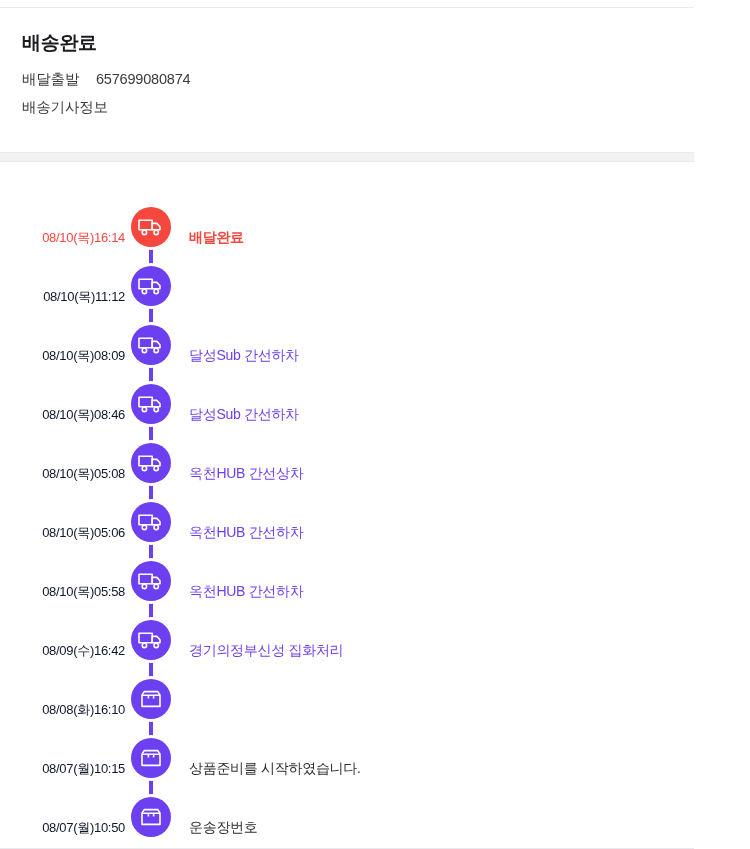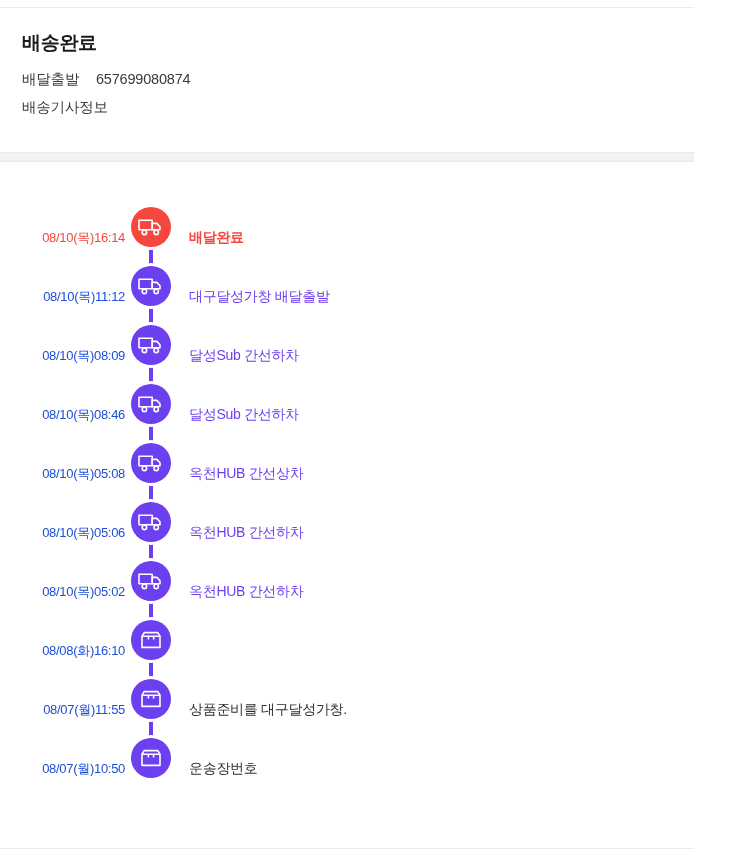--- a/index.html
+++ b/index.html
@@ -74,21 +74,21 @@
     position: relative;
     display: flex;
     align-items: flex-end;
     height: 59px;
     z-index: 1;
   }
   .event-time {
     width: 125px;
     text-align: right;
     font-size: 13px;
-    color: #1d4ed8;
+    color: #0f172a;
     letter-spacing: -0.3px;
     padding-right: 0;
   }
   .event.current .event-time { color: #f5473d; }
   .node-col {
     width: 52px;
     display: flex;
     justify-content: center;
     align-items: center;
   }
@@ -166,21 +166,20 @@
         <div class="node-col">
           <div class="node">
             <svg width="26" height="20" viewBox="0 0 26 20" fill="none" xmlns="http://www.w3.org/2000/svg">
               <path d="M1 3.2h13.2v9.6H1z" stroke="#fff" stroke-width="1.6" stroke-linejoin="round"></path>
               <path d="M14.2 6.4h4.6l3.2 3.4v3H14.2z" stroke="#fff" stroke-width="1.6" stroke-linejoin="round"></path>
               <circle cx="6.4" cy="15.4" r="2.2" stroke="#fff" stroke-width="1.6"></circle>
               <circle cx="18.2" cy="15.4" r="2.2" stroke="#fff" stroke-width="1.6"></circle>
             </svg>
           </div>
         </div>
-        <div class="event-text">대구달성가창 배달출발</div>
       </div>
       <div class="event">
         <div class="event-time">08/10(목)08:09</div>
         <div class="node-col">
           <div class="node">
             <svg width="26" height="20" viewBox="0 0 26 20" fill="none" xmlns="http://www.w3.org/2000/svg">
               <path d="M1 3.2h13.2v9.6H1z" stroke="#fff" stroke-width="1.6" stroke-linejoin="round"></path>
               <path d="M14.2 6.4h4.6l3.2 3.4v3H14.2z" stroke="#fff" stroke-width="1.6" stroke-linejoin="round"></path>
               <circle cx="6.4" cy="15.4" r="2.2" stroke="#fff" stroke-width="1.6"></circle>
               <circle cx="18.2" cy="15.4" r="2.2" stroke="#fff" stroke-width="1.6"></circle>
@@ -225,57 +224,71 @@
               <path d="M1 3.2h13.2v9.6H1z" stroke="#fff" stroke-width="1.6" stroke-linejoin="round"></path>
               <path d="M14.2 6.4h4.6l3.2 3.4v3H14.2z" stroke="#fff" stroke-width="1.6" stroke-linejoin="round"></path>
               <circle cx="6.4" cy="15.4" r="2.2" stroke="#fff" stroke-width="1.6"></circle>
               <circle cx="18.2" cy="15.4" r="2.2" stroke="#fff" stroke-width="1.6"></circle>
             </svg>
           </div>
         </div>
         <div class="event-text">옥천HUB 간선하차</div>
       </div>
       <div class="event">
-        <div class="event-time">08/10(목)05:02</div>
+        <div class="event-time">08/10(목)05:58</div>
         <div class="node-col">
           <div class="node">
             <svg width="26" height="20" viewBox="0 0 26 20" fill="none" xmlns="http://www.w3.org/2000/svg">
               <path d="M1 3.2h13.2v9.6H1z" stroke="#fff" stroke-width="1.6" stroke-linejoin="round"></path>
               <path d="M14.2 6.4h4.6l3.2 3.4v3H14.2z" stroke="#fff" stroke-width="1.6" stroke-linejoin="round"></path>
               <circle cx="6.4" cy="15.4" r="2.2" stroke="#fff" stroke-width="1.6"></circle>
               <circle cx="18.2" cy="15.4" r="2.2" stroke="#fff" stroke-width="1.6"></circle>
             </svg>
           </div>
         </div>
         <div class="event-text">옥천HUB 간선하차</div>
+      </div>
+      <div class="event">
+        <div class="event-time">08/09(수)16:42</div>
+        <div class="node-col">
+          <div class="node">
+            <svg width="26" height="20" viewBox="0 0 26 20" fill="none" xmlns="http://www.w3.org/2000/svg">
+              <path d="M1 3.2h13.2v9.6H1z" stroke="#fff" stroke-width="1.6" stroke-linejoin="round"></path>
+              <path d="M14.2 6.4h4.6l3.2 3.4v3H14.2z" stroke="#fff" stroke-width="1.6" stroke-linejoin="round"></path>
+              <circle cx="6.4" cy="15.4" r="2.2" stroke="#fff" stroke-width="1.6"></circle>
+              <circle cx="18.2" cy="15.4" r="2.2" stroke="#fff" stroke-width="1.6"></circle>
+            </svg>
+          </div>
+        </div>
+        <div class="event-text">경기의정부신성 집화처리</div>
       </div>
       <div class="event plain">
         <div class="event-time">08/08(화)16:10</div>
         <div class="node-col">
           <div class="node">
             <svg width="22" height="20" viewBox="0 0 22 20" fill="none" xmlns="http://www.w3.org/2000/svg">
               <path d="M2 6.2h18v11.2H2z" stroke="#fff" stroke-width="1.6" stroke-linejoin="round"></path>
               <path d="M2 6.2l2.2-3.6h13.6L20 6.2" stroke="#fff" stroke-width="1.6" stroke-linejoin="round"></path>
               <path d="M8.4 6.2v3.4M13.6 6.2v3.4" stroke="#fff" stroke-width="1.6"></path>
             </svg>
           </div>
         </div>
       </div>
       <div class="event plain">
-        <div class="event-time">08/07(월)11:55</div>
+        <div class="event-time">08/07(월)10:15</div>
         <div class="node-col">
           <div class="node">
             <svg width="22" height="20" viewBox="0 0 22 20" fill="none" xmlns="http://www.w3.org/2000/svg">
               <path d="M2 6.2h18v11.2H2z" stroke="#fff" stroke-width="1.6" stroke-linejoin="round"></path>
               <path d="M2 6.2l2.2-3.6h13.6L20 6.2" stroke="#fff" stroke-width="1.6" stroke-linejoin="round"></path>
               <path d="M8.4 6.2v3.4M13.6 6.2v3.4" stroke="#fff" stroke-width="1.6"></path>
             </svg>
           </div>
         </div>
-        <div class="event-text">상품준비를 대구달성가창.</div>
+        <div class="event-text">상품준비를 시작하였습니다.</div>
       </div>
       <div class="event plain">
         <div class="event-time">08/07(월)10:50</div>
         <div class="node-col">
           <div class="node">
             <svg width="22" height="20" viewBox="0 0 22 20" fill="none" xmlns="http://www.w3.org/2000/svg">
               <path d="M2 6.2h18v11.2H2z" stroke="#fff" stroke-width="1.6" stroke-linejoin="round"></path>
               <path d="M2 6.2l2.2-3.6h13.6L20 6.2" stroke="#fff" stroke-width="1.6" stroke-linejoin="round"></path>
               <path d="M8.4 6.2v3.4M13.6 6.2v3.4" stroke="#fff" stroke-width="1.6"></path>
             </svg>

